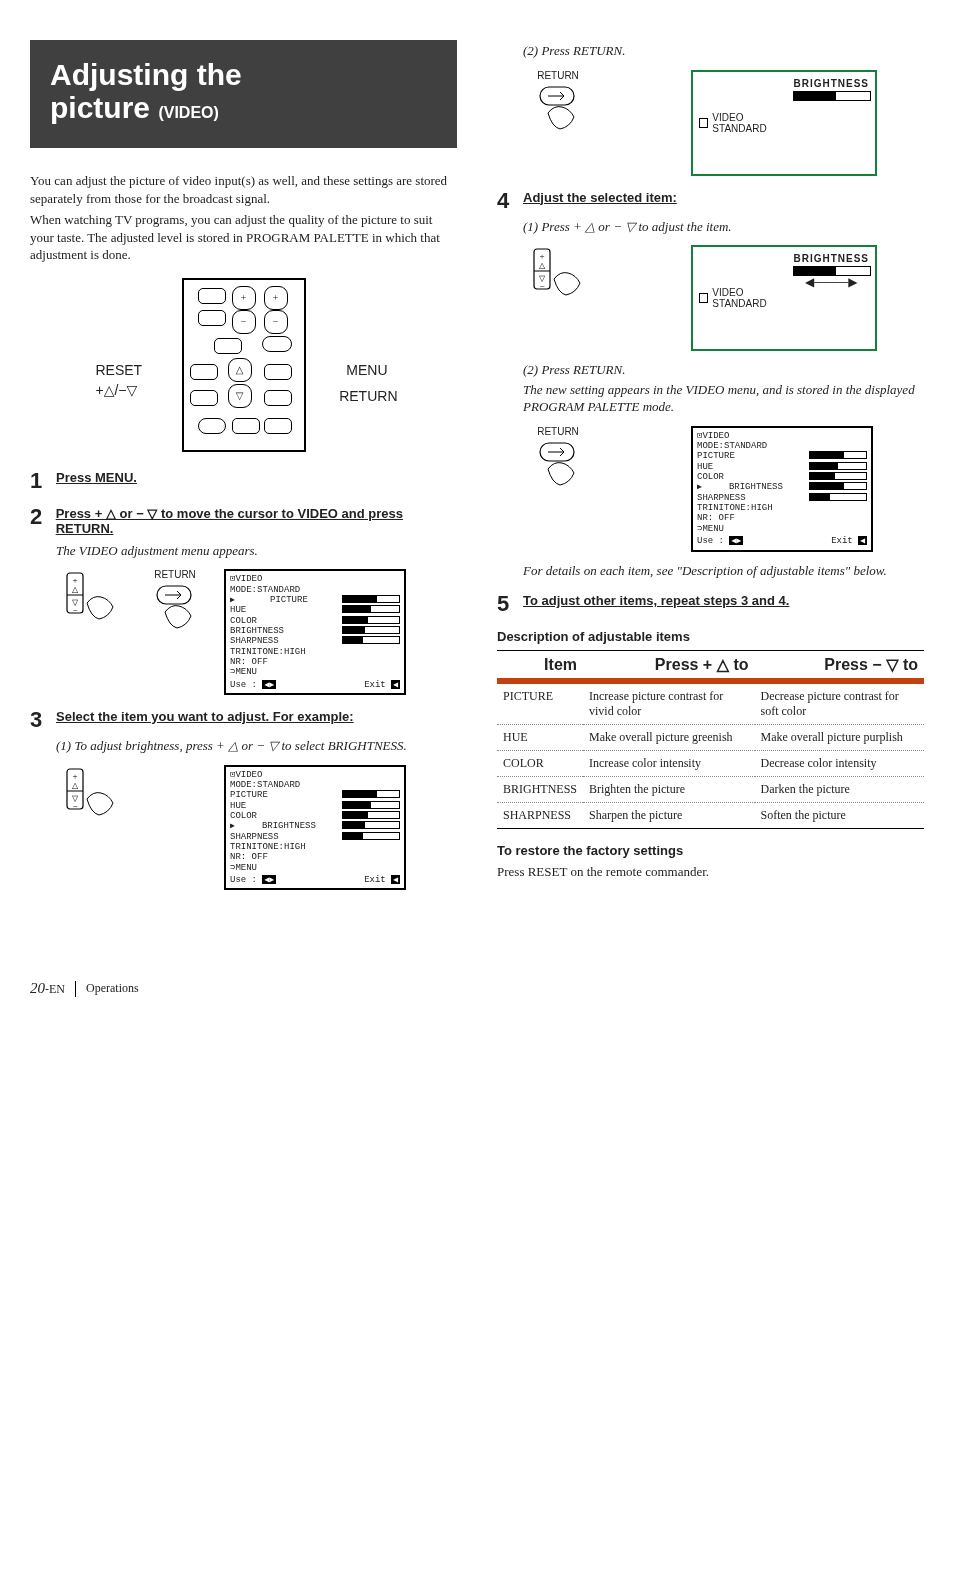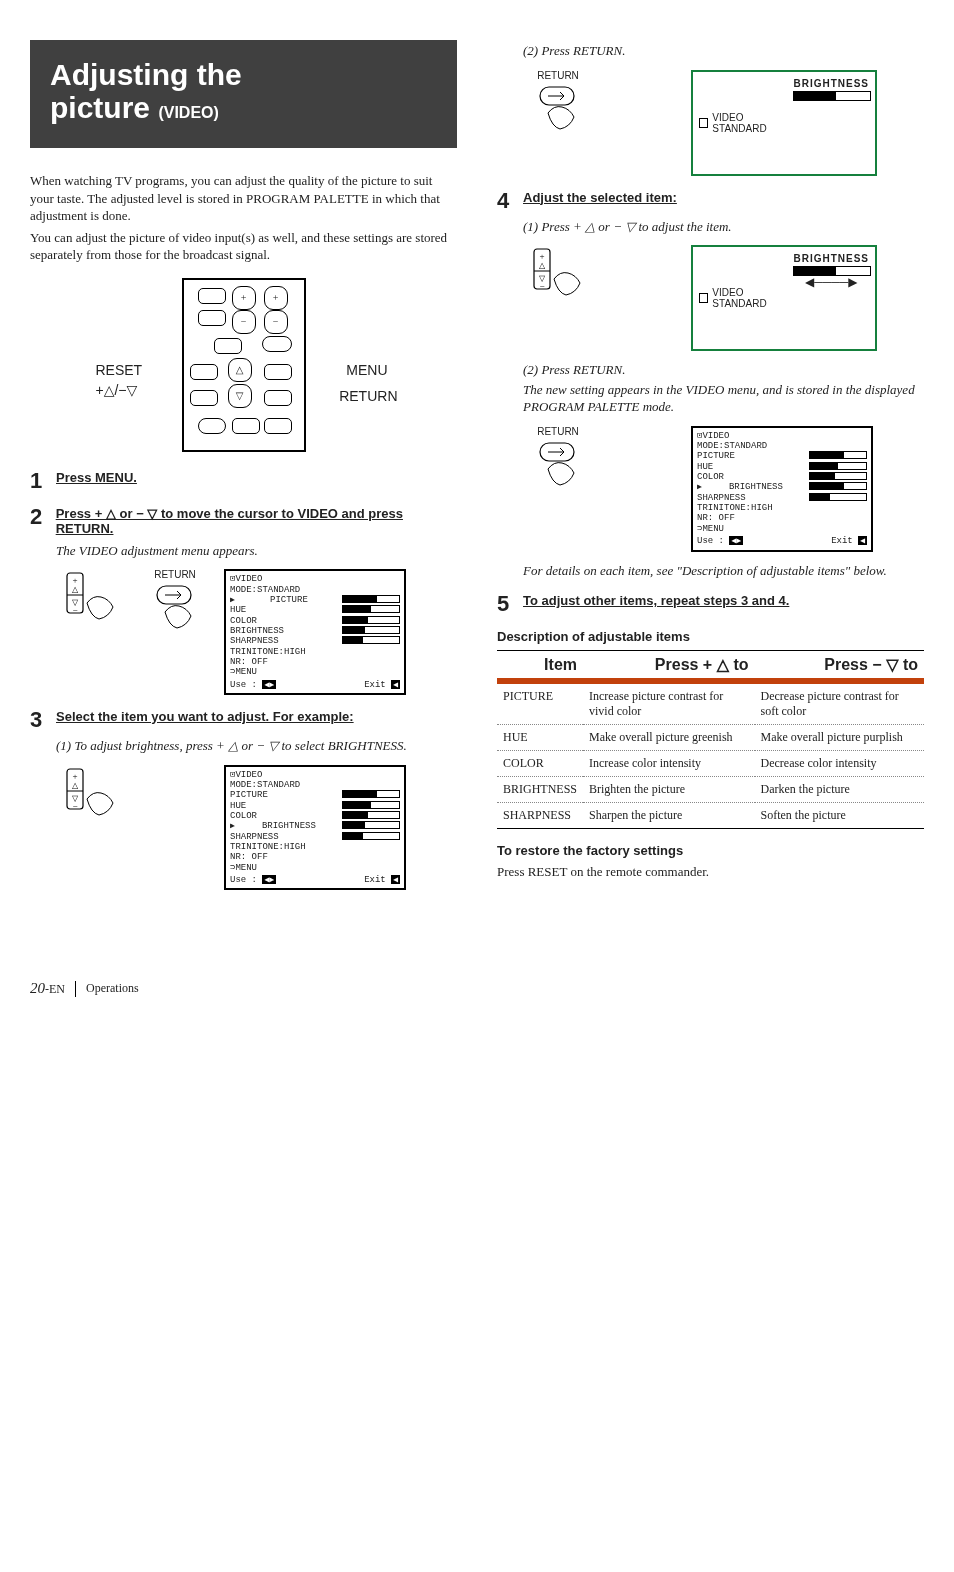--- a/index.html
+++ b/index.html
@@ -204,22 +204,22 @@
 
     <div class="title-block">
       <div class="t1">Adjusting the</div>
       <div class="t2">
         <span>picture</span>
         <small>(VIDEO)</small>
       </div>
     </div>
 
     <div class="intro">
+      <p>You can adjust the picture of video input(s) as well, and these settings are stored separately from those for the broadcast signal.</p>
       <p>When watching TV programs, you can adjust the quality of the picture to suit your taste. The adjusted level is stored in PROGRAM PALETTE in which that adjustment is done.</p>
-      <p>You can adjust the picture of video input(s) as well, and these settings are stored separately from those for the broadcast signal.</p>
     </div>
 
     <div class="remote-fig">
       <div class="remote">
         <div class="btn wide" style="left:14px;top:8px"></div>
         <div class="btn round" style="left:48px;top:6px">+</div>
         <div class="btn round" style="left:80px;top:6px">+</div>
         <div class="btn wide" style="left:14px;top:30px"></div>
         <div class="btn round" style="left:48px;top:30px">−</div>
         <div class="btn round" style="left:80px;top:30px">−</div>

